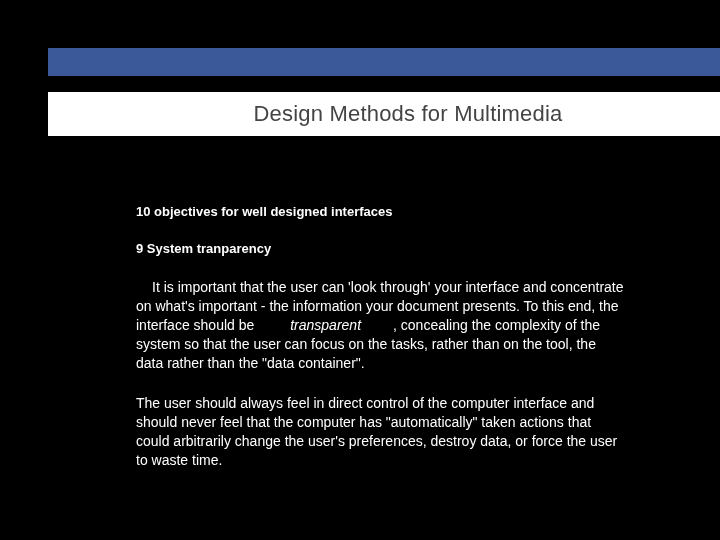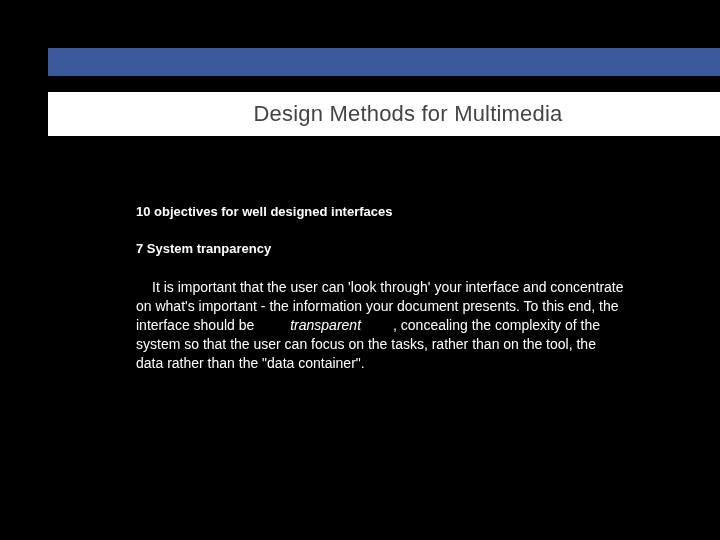--- a/index.html
+++ b/index.html
@@ -52,17 +52,18 @@
 <body>
 
 <div class="top-bar"></div>
 
 <div class="title-bar">
   <h1>Design Methods for Multimedia</h1>
 </div>
 
 <div class="content">
   <div class="subtitle">10 objectives for well designed interfaces</div>
-  <div class="section-heading">7 System tranparency</div>
+  <div class="section-heading">9 System tranparency</div>
   <p class="para">
     <span>It is important that the user can 'look through' your interface and concentrate on what's important - the information your document presents. To this end, the interface should be </span><span class="italic">transparent</span><span>, concealing the complexity of the system so that the user can focus on the tasks, rather than on the tool, the data rather than the "data container".</span>
   </p>
+  <p class="para">The user should always feel in direct control of the computer interface and should never feel that the computer has "automatically" taken actions that could arbitrarily change the user's preferences, destroy data, or force the user to waste time.</p>
 </div>
 
 </body></html>

